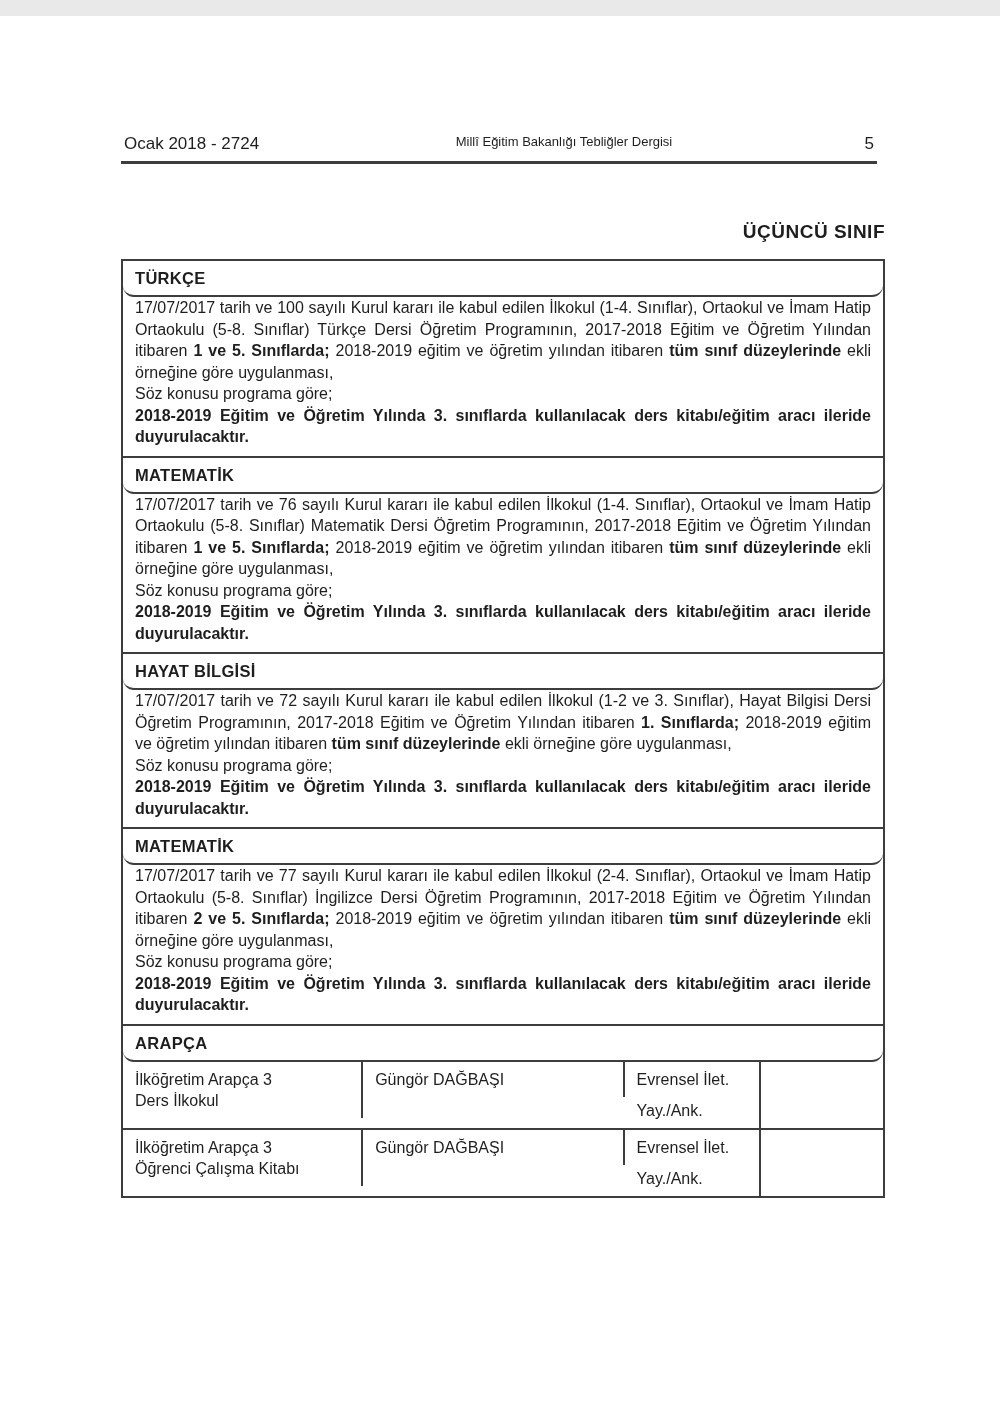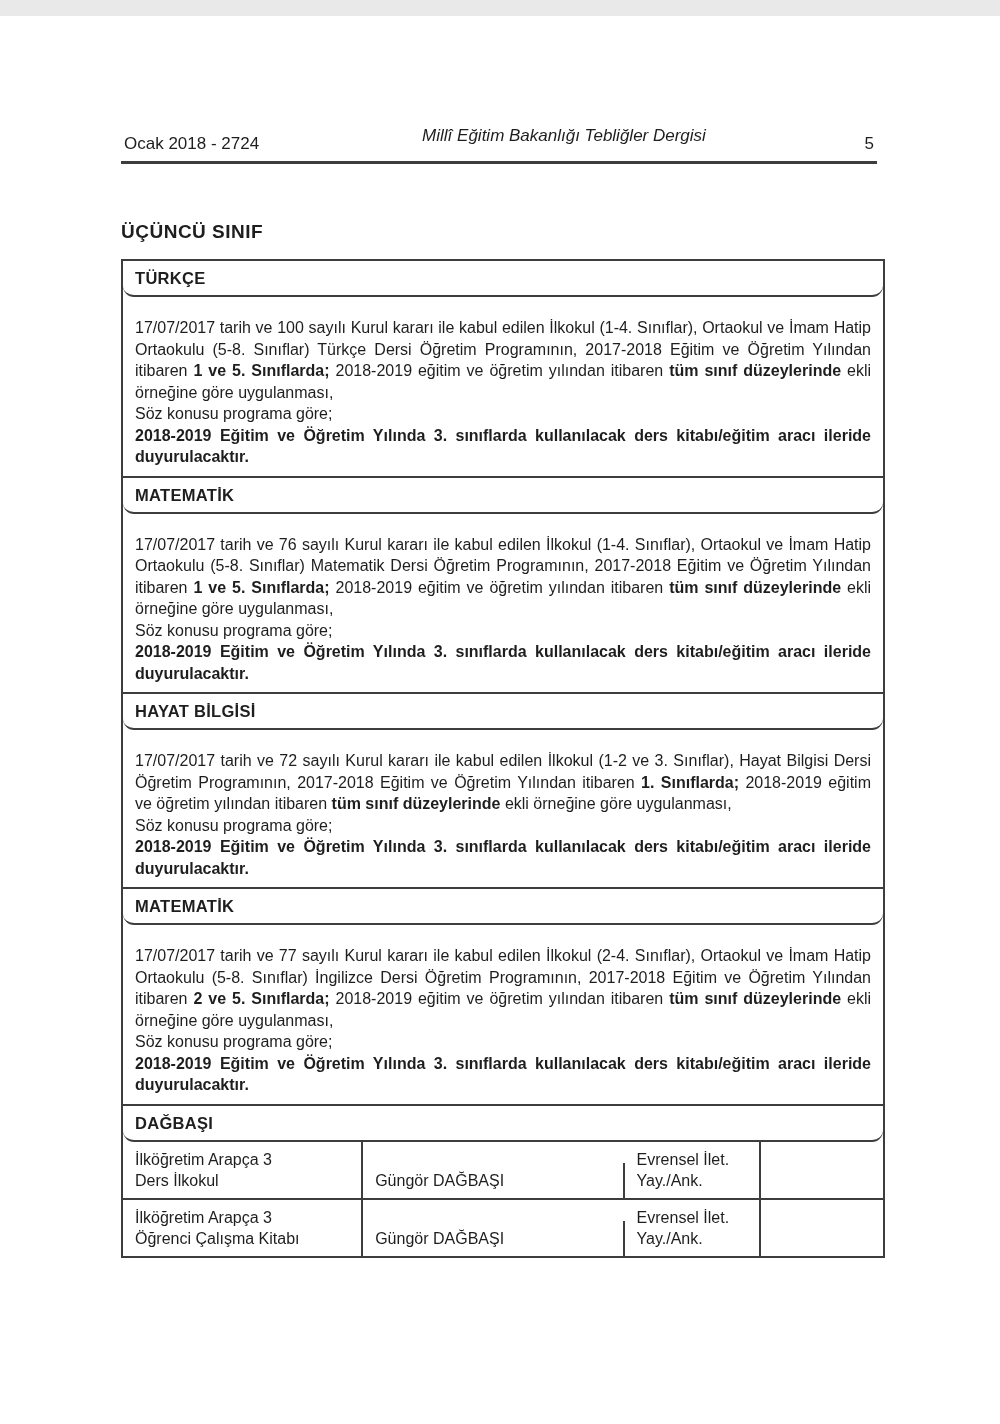--- a/index.html
+++ b/index.html
@@ -13,60 +13,60 @@
     position:relative;
     width:1000px;height:1424px;
     background:var(--page-bg);
     margin:16px auto;
     font-family:"Liberation Sans", sans-serif;
     color:var(--ink);
     overflow:hidden;
   }
   
   .hdr-left{position:absolute;left:124px;top:118px;font-size:17px;white-space:nowrap;}
-  .hdr-center{position:absolute;left:564px;top:110px;transform:translateX(-50%);font-size:17px;white-space:nowrap;font-style:italic;}
+  .hdr-center{position:absolute;left:564px;top:118px;transform:translateX(-50%);font-size:13px;white-space:nowrap;}
   .hdr-num{position:absolute;left:840px;top:118px;width:34px;text-align:right;font-size:17px;}
   .hdr-rule{position:absolute;left:121px;top:145px;width:756px;height:3px;background:var(--border);}
   
   .page-title{
     position:absolute;left:121px;top:205px;width:764px;
-    text-align:left;font-weight:bold;font-size:19px;letter-spacing:.5px;
+    text-align:right;font-weight:bold;font-size:19px;letter-spacing:.5px;
   }
   
   .course-table{
     position:absolute;left:121px;top:243px;width:764px;
     border:2px solid var(--border);
     background:var(--page-bg);
   }
   .section-header{
     padding:8px 12px 7px;
     font-weight:bold;font-size:16.5px;
     border-bottom:2px solid var(--border);
     letter-spacing:.3px;
     border-radius:11px;
   }
   .section-body{
-    padding:20px 12px 8px;
+    padding:0 12px 8px;
     font-size:16px;line-height:21.5px;
     border-bottom:2px solid var(--border);
   }
   .para{text-align:justify;}
   .b{font-weight:bold;}
   
-  .book-row{display:flex;border-bottom:2px solid var(--border);min-height:56px;align-items:flex-end;}
+  .book-row{display:flex;border-bottom:2px solid var(--border);min-height:56px;align-items:flex-start;}
   .book-row:last-child{border-bottom:none;}
   .cell{
     padding:7px 12px;
     display:flex;flex-direction:column;justify-content:center;
     font-size:16px;line-height:21px;
     border-right:2px solid var(--border);
   }
   .c-book{width:31.6%;}
   .c-author{width:34.4%;}
-  .c-pub{width:18%;}
+  .c-pub{width:18%;gap:10px;}
   .c-note{width:16%;border-right:none;}
 </style>
 </head>
 <body>
 
 <div class="page">
 
   <div class="hdr-left">Ocak 2018 - 2724</div>
   <div class="hdr-center">Millî Eğitim Bakanlığı Tebliğler Dergisi</div>
   <div class="hdr-num">5</div>
@@ -106,21 +106,21 @@
   <div>
     <div class="section-header">MATEMATİK</div>
     <div class="section-body">
             <div class="para"><span>17/07/2017 tarih ve 77 sayılı Kurul kararı ile kabul edilen İlkokul (2-4. Sınıflar), Ortaokul ve İmam Hatip Ortaokulu (5-8. Sınıflar) İngilizce Dersi Öğretim Programının, 2017-2018 Eğitim ve Öğretim Yılından itibaren </span><span class="b">2 ve 5. Sınıflarda;</span><span> 2018-2019 eğitim ve öğretim yılından itibaren </span><span class="b">tüm sınıf düzeylerinde</span><span> ekli örneğine göre uygulanması,</span></div>
             <div class="para"><span>Söz konusu programa göre;</span></div>
             <div class="para"><span class="b">2018-2019 Eğitim ve Öğretim Yılında 3. sınıflarda  kullanılacak ders kitabı/eğitim aracı ileride duyurulacaktır.</span></div>
           </div>
   </div>
 </div>
 
-    <div class="section-header">DAĞBAŞI</div>
+    <div class="section-header">ARAPÇA</div>
     <div>
   <div class="book-row">
     <div class="cell c-book">
             <div>İlköğretim Arapça 3</div>
             <div>Ders İlkokul</div>
           </div>
     <div class="cell c-author">
             <div>Güngör DAĞBAŞI</div>
           </div>
     <div class="cell c-pub">

